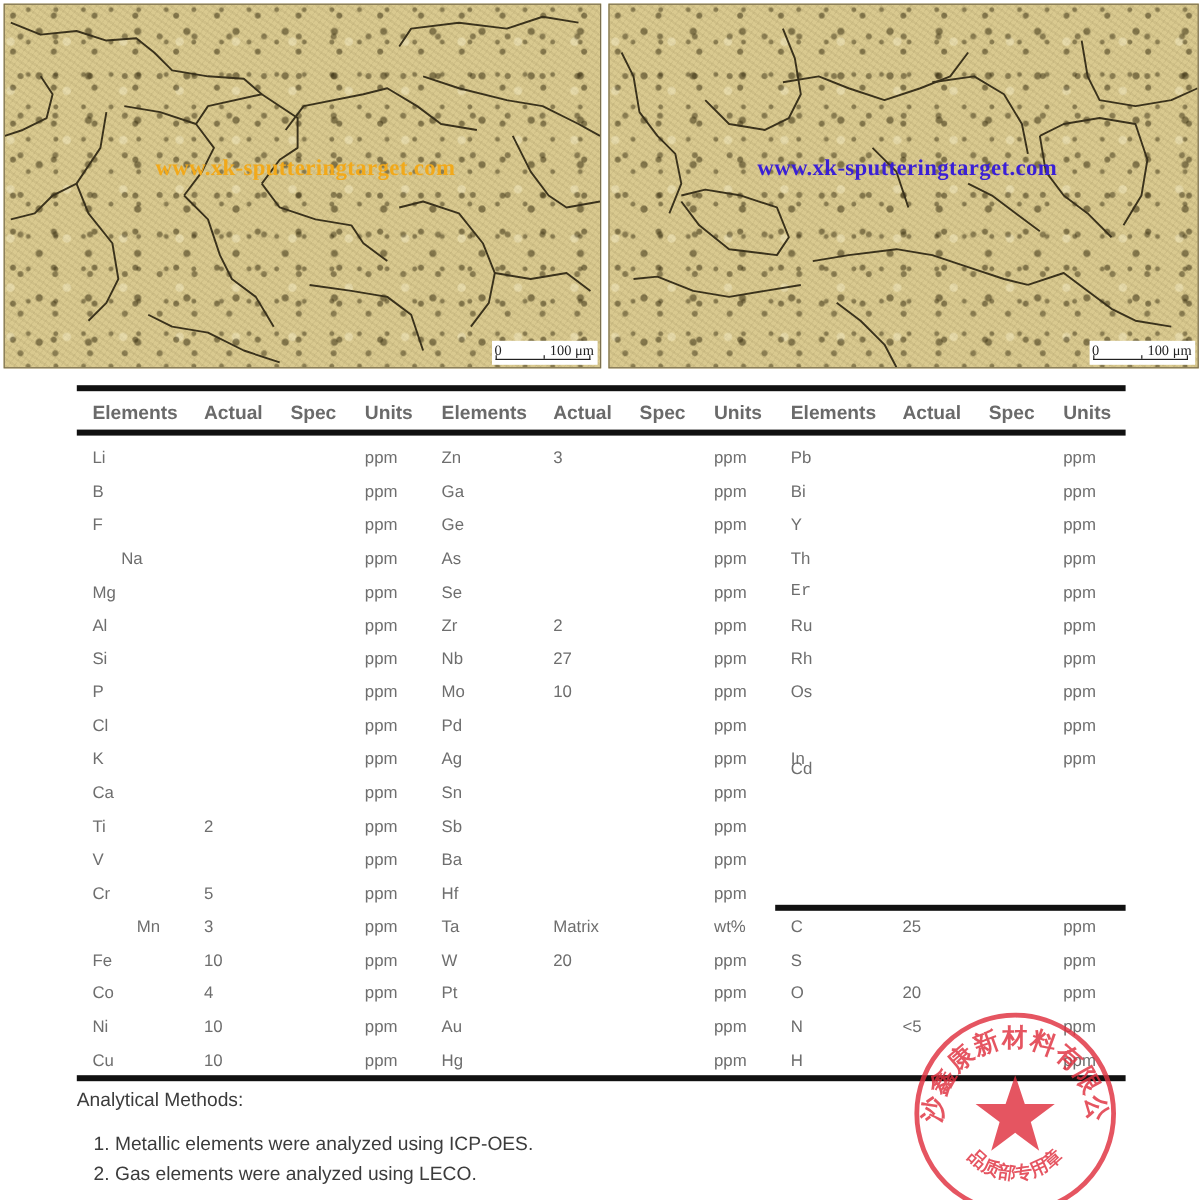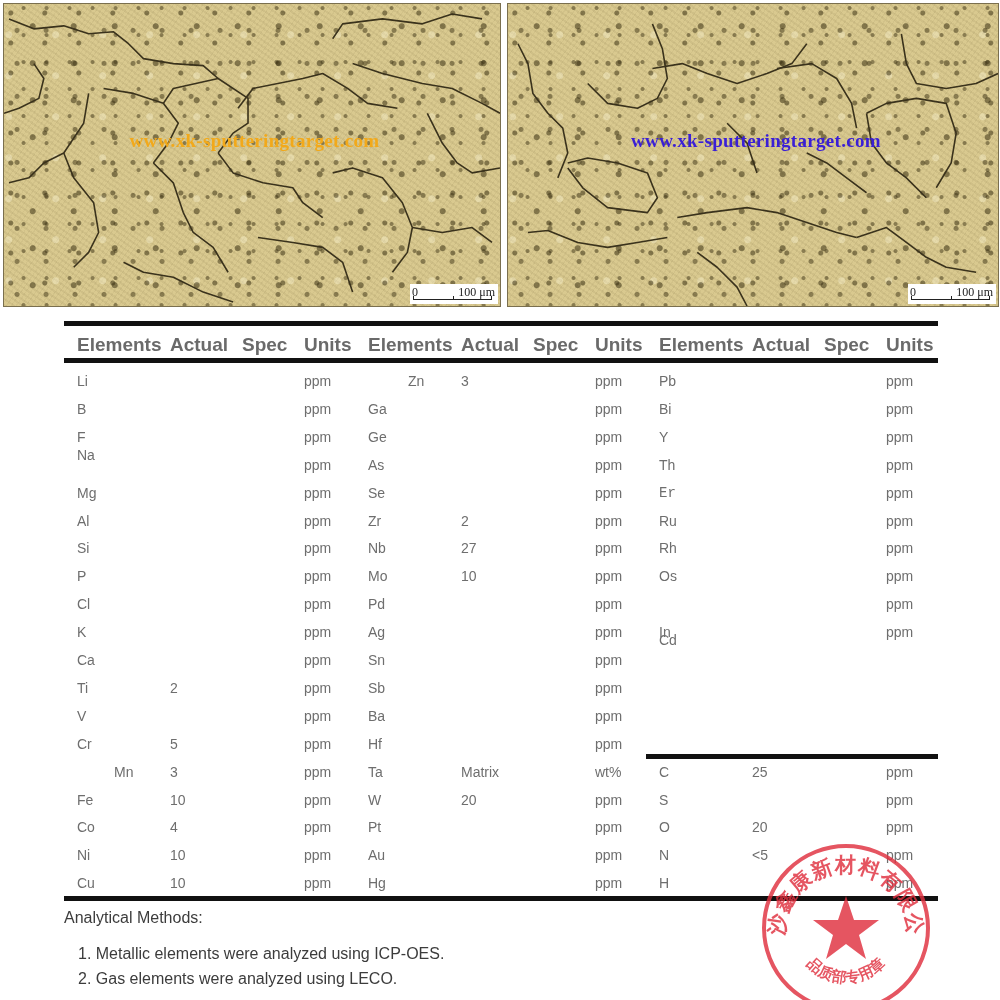--- a/index.html
+++ b/index.html
@@ -43,21 +43,21 @@
   .scalebar .tick { position: absolute; left: 50%; bottom: 0; width: 1px; height: 3px; background: #222; }
 
   
   .rule { position: absolute; background: #111; height: 5px; }
   #rule-top { left: 64px; top: 321px; width: 874px; }
   #rule-head { left: 64px; top: 358px; width: 874px; height: 5px; }
   #rule-bottom { left: 64px; top: 896px; width: 874px; }
   #rule-gas { left: 646px; top: 754px; width: 292px; }
 
   .cell { position: absolute; font-size: 14px; line-height: 16px; white-space: nowrap; color: #6e6e6e; }
-  .hdr { font-weight: bold; font-size: 19px; color: #6a6a6a; top: 337px; }
+  .hdr { font-weight: bold; font-size: 16px; color: #6a6a6a; top: 337px; }
 
   .c1 { left: 77px; } .c2 { left: 170px; } .c3 { left: 242px; } .c4 { left: 304px; }
   .c5 { left: 368px; } .c6 { left: 461px; } .c7 { left: 533px; } .c8 { left: 595px; }
   .c9 { left: 659px; } .c10 { left: 752px; } .c11 { left: 824px; } .c12 { left: 886px; }
 
   .methods-title { position: absolute; left: 64px; top: 909px; font-size: 16px; color: #3c3c3c; }
   .methods-item { position: absolute; left: 78px; font-size: 16px; color: #3c3c3c; }
   #method-1 { top: 945px; } #method-2 { top: 970px; }
 
   .stamp { position: absolute; left: 756px; top: 838px; width: 180px; height: 180px; pointer-events: none; }
@@ -159,21 +159,21 @@
         <span class="cell c3" style="top: 401px;"></span>
         <span class="cell c4" style="top: 401px;">ppm</span>
       </div>
       <div>
         <span class="cell c1" style="top: 429px;">F</span>
         <span class="cell c2" style="top: 429px;"></span>
         <span class="cell c3" style="top: 429px;"></span>
         <span class="cell c4" style="top: 429px;">ppm</span>
       </div>
       <div>
-        <span class="cell c1" style="top: 447px;">Na</span>
+        <span class="cell c1" style="top: 457px; margin-left: 24px;">Na</span>
         <span class="cell c2" style="top: 457px;"></span>
         <span class="cell c3" style="top: 457px;"></span>
         <span class="cell c4" style="top: 457px;">ppm</span>
       </div>
       <div>
         <span class="cell c1" style="top: 485px;">Mg</span>
         <span class="cell c2" style="top: 485px;"></span>
         <span class="cell c3" style="top: 485px;"></span>
         <span class="cell c4" style="top: 485px;">ppm</span>
       </div>
@@ -255,21 +255,21 @@
         <span class="cell c3" style="top: 847px;"></span>
         <span class="cell c4" style="top: 847px;">ppm</span>
       </div>
       <div>
         <span class="cell c1" style="top: 875px;">Cu</span>
         <span class="cell c2" style="top: 875px;">10</span>
         <span class="cell c3" style="top: 875px;"></span>
         <span class="cell c4" style="top: 875px;">ppm</span>
       </div>
       <div>
-        <span class="cell c5" style="top: 373px; margin-left: 40px;">Zn</span>
+        <span class="cell c5" style="top: 373px;">Zn</span>
         <span class="cell c6" style="top: 373px;">3</span>
         <span class="cell c7" style="top: 373px;"></span>
         <span class="cell c8" style="top: 373px;">ppm</span>
       </div>
       <div>
         <span class="cell c5" style="top: 401px;">Ga</span>
         <span class="cell c6" style="top: 401px;"></span>
         <span class="cell c7" style="top: 401px;"></span>
         <span class="cell c8" style="top: 401px;">ppm</span>
       </div>

